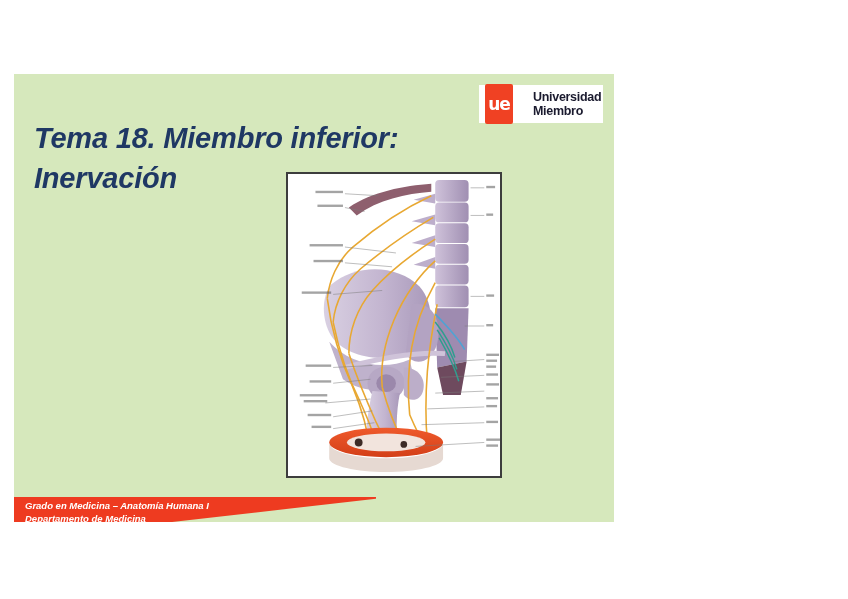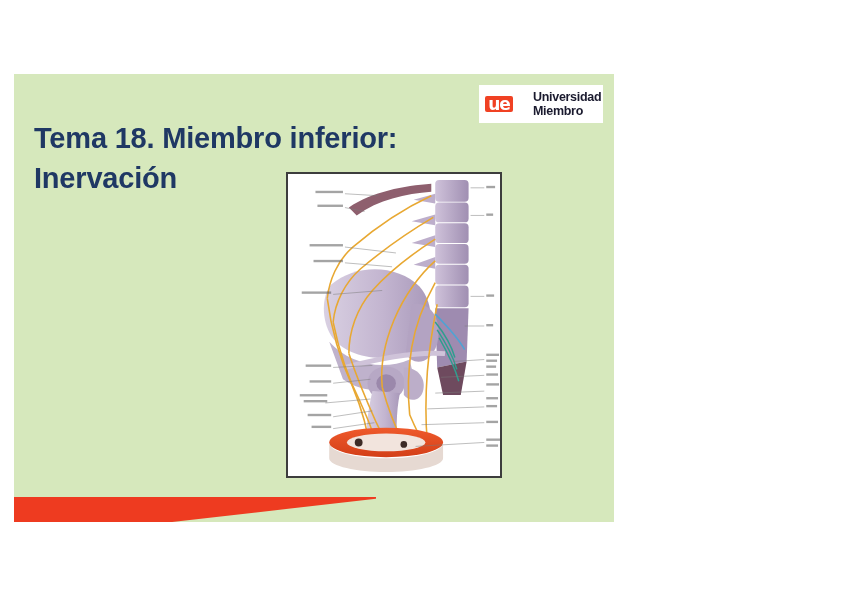--- a/index.html
+++ b/index.html
@@ -25,20 +25,21 @@
     background: #d6e8bc;
     overflow: hidden;
   }
 
   
   #title-block {
     position: absolute;
     left: 20px;
     top: 44px;
     width: 440px;
+    font-style: italic;
   }
   .title-line {
     color: #1f3864;
     font-size: 29px;
     font-weight: bold;
     line-height: 1.38;
     letter-spacing: -0.2px;
     white-space: nowrap;
   }
 
@@ -50,21 +51,21 @@
     width: 124px;
     height: 38px;
     background: #ffffff;
     display: flex;
     align-items: center;
     padding-left: 6px;
     box-sizing: border-box;
   }
   #logo-mark {
     width: 28px;
-    height: 16px;
+    height: 40px;
     background: #f04123;
     border-radius: 2px;
     display: flex;
     align-items: center;
     justify-content: center;
     flex: 0 0 auto;
   }
   #logo-mark span {
     color: #ffffff;
     font-size: 17px;
@@ -275,15 +276,19 @@
         <rect x="202" y="234" width="11" height="2.4" opacity="0.55"></rect>
         <rect x="202" y="250" width="12" height="2.4" opacity="0.55"></rect>
         <rect x="202" y="268" width="14" height="2.4" opacity="0.55"></rect>
         <rect x="202" y="274" width="12" height="2.4" opacity="0.55"></rect>
       </g>
     </svg>
   </div>
 
   <div id="footer">
     <div id="footer-bg"></div>
+    <div id="footer-text">
+      <div class="footer-line">Grado en Medicina – Anatomía Humana I</div>
+      <div class="footer-line">Departamento de Medicina</div>
+    </div>
   </div>
 
 </div>
 
 </body></html>

